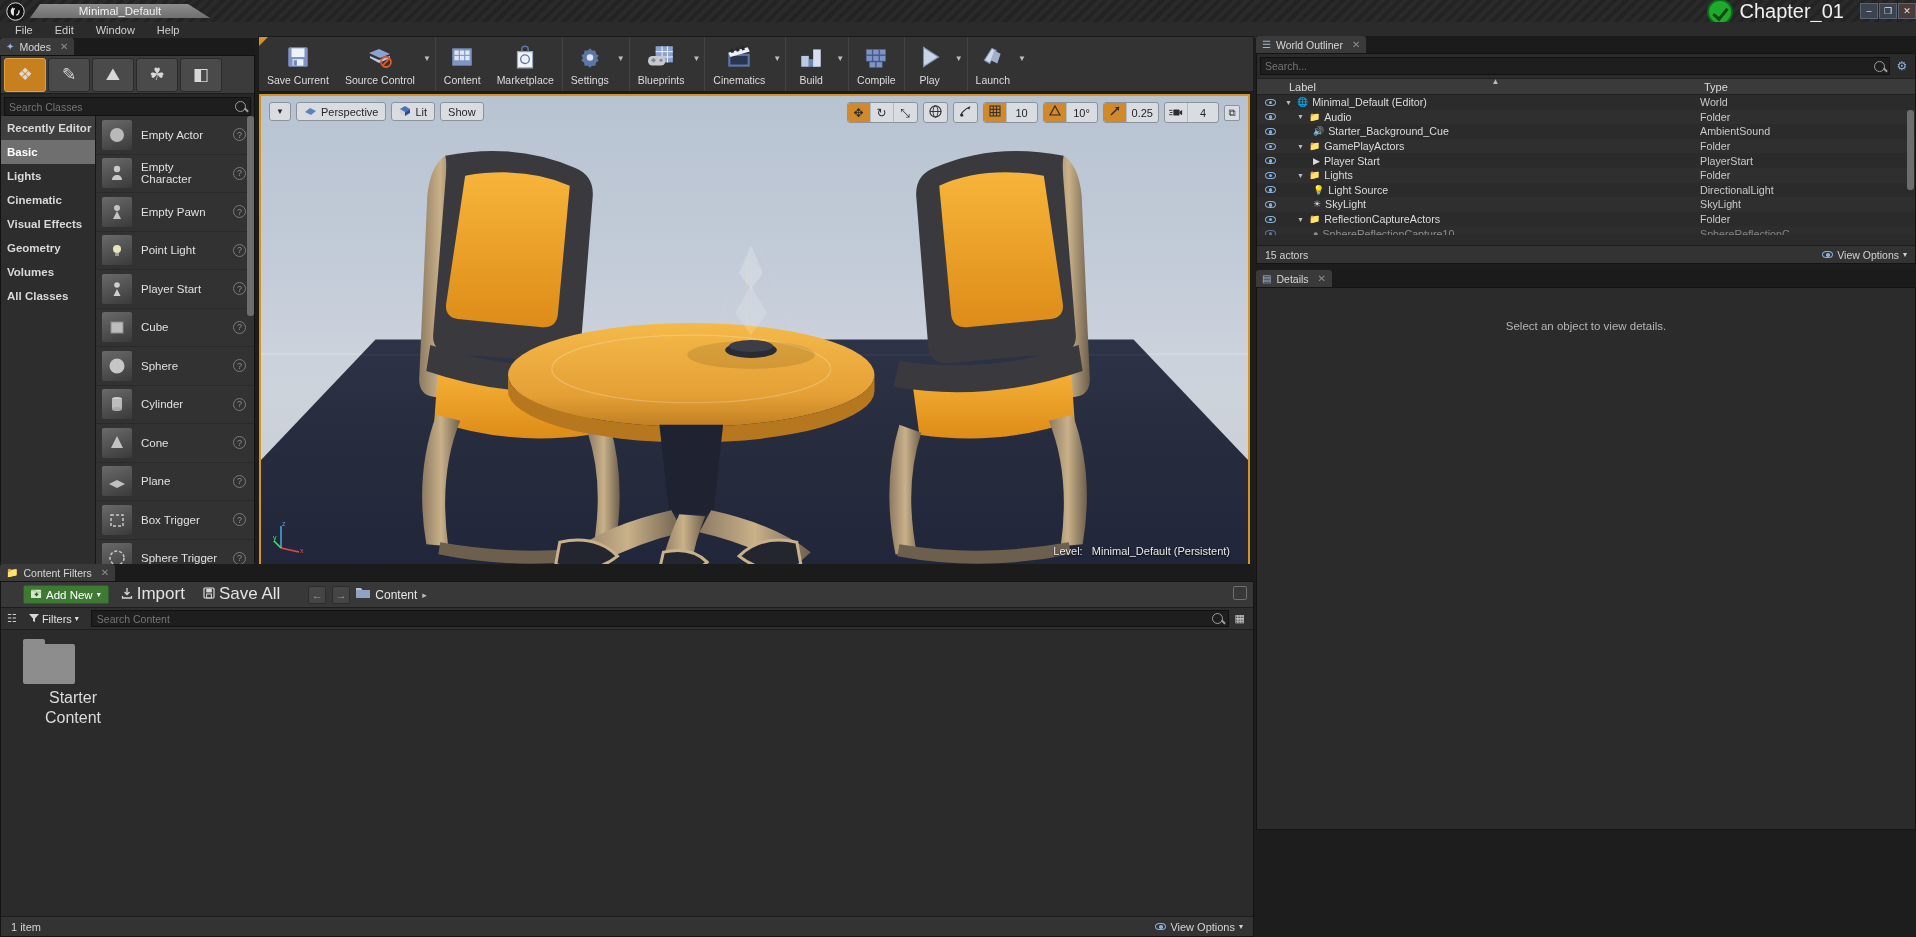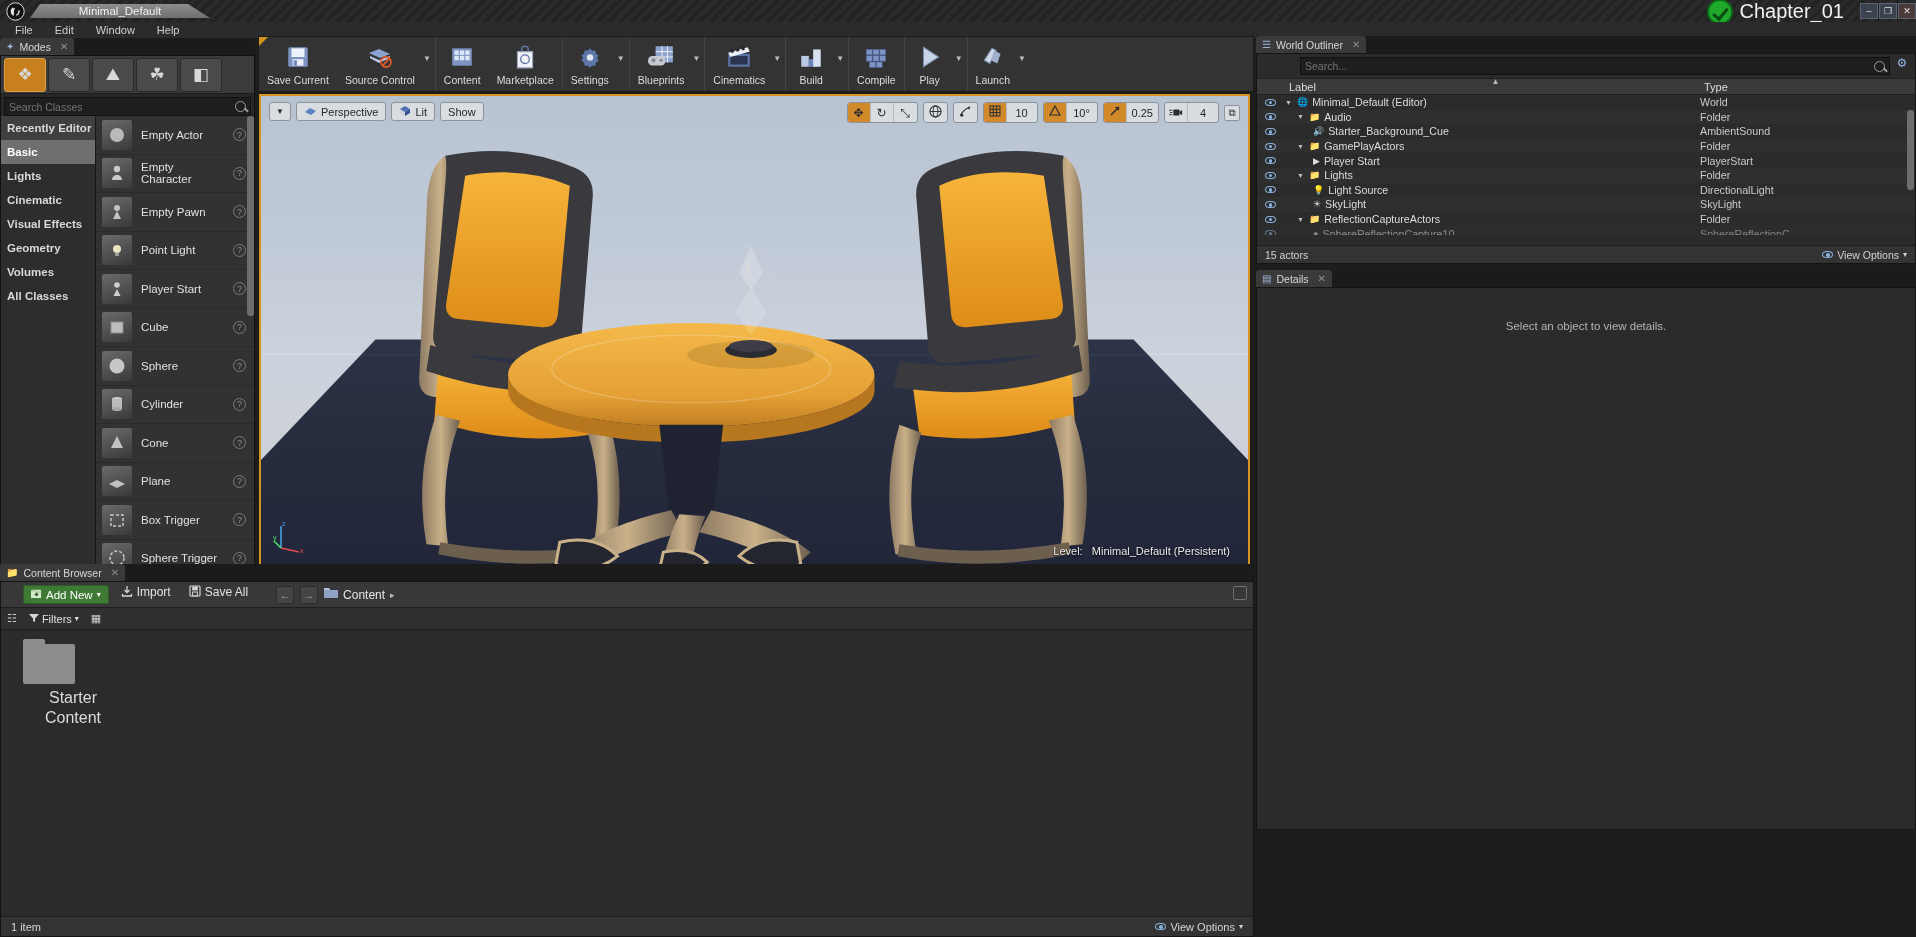--- a/index.html
+++ b/index.html
@@ -263,22 +263,22 @@
   .cb-body { background:#2b2b2b; border:1px solid #141414; height:356px; position:relative;}
   .cb-toolrow {
     height:26px; background:#383838; display:flex; align-items:center; gap:6px;
     padding:0 22px; border-bottom:1px solid #1d1d1d;
   }
   .btn-addnew {
     height:19px; background:#3f7a35; border:1px solid #2d5c26; border-radius:2px;
     display:flex;align-items:center;gap:4px;padding:0 7px;font-size:11.5px;color:#fff;
   }
   .cb-tool {
-    height:19px; display:flex;align-items:flex-start;gap:4px;padding:0 6px;
-    font-size:12px; color:#e2e2e2;
+    height:19px; display:flex;align-items:flex-end;gap:4px;padding:0 6px;
+    font-size:17px; color:#e2e2e2;
   }
   .nav-btn {
     width:18px;height:18px;background:#454545;border:1px solid #2c2c2c;border-radius:2px;
     display:flex;align-items:center;justify-content:center;font-size:11px;color:#9a9a9a;
   }
   .crumb { display:flex; align-items:center; gap:5px; font-size:12px; color:#e6e6e6;}
   .cb-dock {
     position:absolute; right:6px; top:4px; width:14px;height:14px;
     border:1px solid #6e6e6e; border-radius:2px;
   }
@@ -906,21 +906,21 @@
 
   <div class="outliner">
     <div class="panel-tabbar outliner-tabbar">
       <div class="panel-tab">
         <span class="tabicon">☰</span>
         <span>World Outliner</span>
         <span class="tabclose">✕</span>
       </div>
     </div>
     <div class="outliner-body">
-      <div style="display:flex;align-items:flex-start;padding-left:40px;">
+      <div style="display:flex;align-items:center;">
         <div class="ol-search" style="flex:1">
           <input type="text" placeholder="Search..." style="">
           <span class="magnifier"></span>
         </div>
         <div style="width:18px;height:18px;margin-right:4px;display:flex;align-items:center;justify-content:center;font-size:12px;color:#8fb2dd">⚙</div>
       </div>
 
       <div class="ol-head">
         <div class="c-eye"></div>
         <div class="c-label">
@@ -1061,21 +1061,21 @@
     </div>
     <div class="details-body">
       <div class="details-empty">Select an object to view details.</div>
     </div>
   </div>
 
   <div class="cbrowser">
     <div class="panel-tabbar" style="width:1254px">
       <div class="panel-tab">
         <span class="tabicon">📁</span>
-        <span>Content Browser</span>
+        <span>Content Filters</span>
         <span class="tabclose">✕</span>
       </div>
     </div>
 
     <div class="cb-body">
       <div class="cb-toolrow">
         <div class="btn-addnew">
           <span>
             <svg width="11" height="11" viewBox="0 0 12 12">
                 <rect x="0" y="2" width="11" height="9" rx="1" fill="#d8e8cf"></rect>
@@ -1128,20 +1128,24 @@
         <span style="font-size:11px;color:#cfcfcf">☷</span>
         <div class="filters-btn">
           <span>
             <svg width="10" height="10" viewBox="0 0 10 10">
                 <path d="M0 1h10L6 5.4V9L4 8V5.4z" fill="#d6d6d6"></path>
               </svg>
           </span>
           <span>Filters</span>
           <span style="font-size:8px">▾</span>
         </div>
+        <div class="cb-search">
+          <input type="text" placeholder="Search Content" style="">
+          <span class="magnifier"></span>
+        </div>
         <span style="font-size:11px;color:#cfcfcf;margin-right:2px">▦</span>
       </div>
 
       <div class="cb-assets">
         <div class="asset">
           <div class="asset-thumb"></div>
           <div class="asset-name">Starter<br>Content</div>
         </div>
       </div>
 

